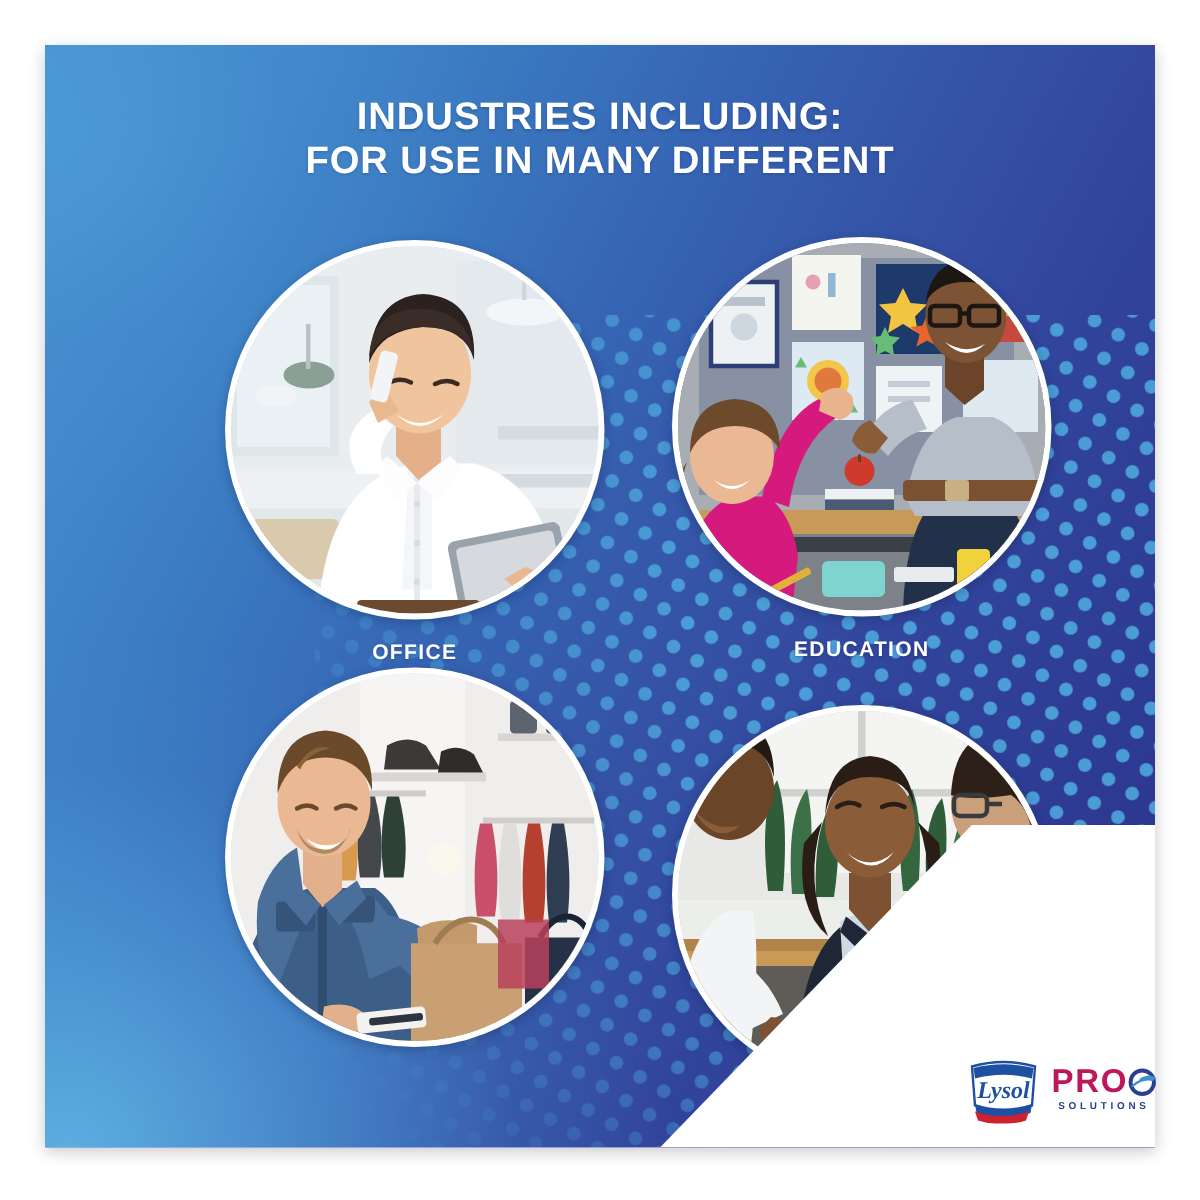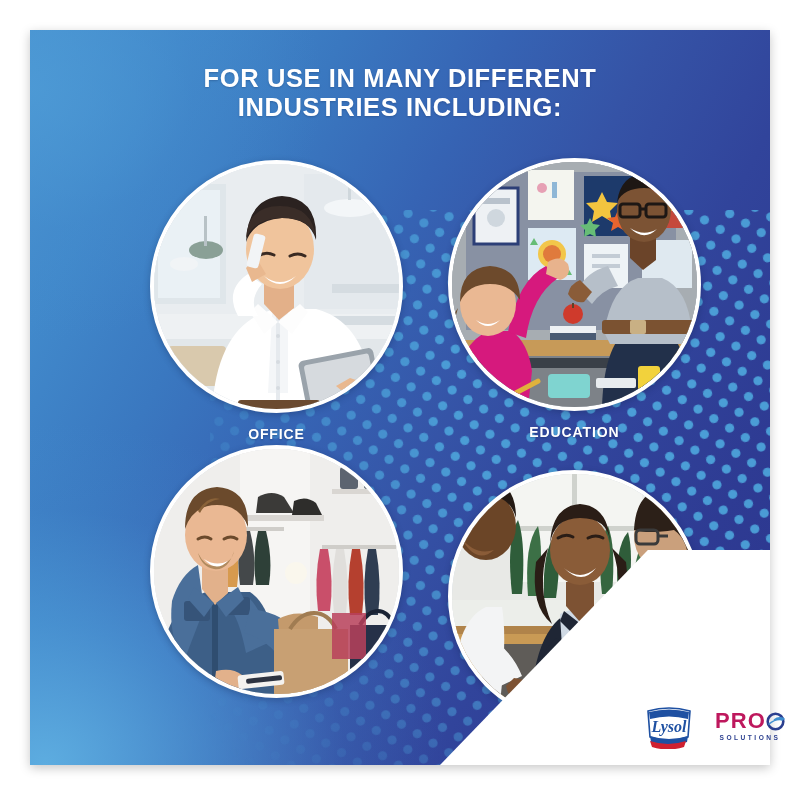--- a/index.html
+++ b/index.html
@@ -107,21 +107,21 @@
     width:330px; height:215px;
     background:#ffffff;
     clip-path:polygon(100% 0, 100% 100%, 0 100%, 63% 0);
   }
 
   
   .logo {
     position:absolute; z-index:9;
     left:645px; top:697px;
     width:118px; height:58px;
-    display:flex; align-items:center; gap:22px;
+    display:flex; align-items:center; gap:8px;
   }
   .lysol {
     position:relative;
     width:48px; height:46px;
     flex:0 0 auto;
   }
   .lysol-shape{
     position:absolute; left:0; top:0; width:48px; height:46px;
   }
   .pro-lockup {
@@ -173,22 +173,22 @@
             <circle cx="19.5" cy="19.5" r="4.6" fill="#4ea7dd"></circle>
           </pattern>
         </defs>
         <g mask="url(#dotMask)">
           <rect x="180" y="180" width="560" height="555" fill="url(#dotPat)" opacity="0.92"></rect>
         </g>
       </svg>
     </div>
 
     <div class="headline">
+      <span>INDUSTRIES INCLUDING:</span>
       <span>FOR USE IN MANY DIFFERENT</span>
-      <span>INDUSTRIES INCLUDING:</span>
     </div>
 
     <div class="circle c-office">
       <div class="ph">
         <svg width="245" height="245" viewBox="0 0 245 245">
           <rect width="245" height="245" fill="#eef1f3"></rect>
           <rect x="0" y="0" width="245" height="150" fill="#e9edf0"></rect>
           <rect x="0" y="20" width="72" height="120" fill="#dfe6ea"></rect>
           <rect x="4" y="26" width="62" height="108" fill="#eaf1f5"></rect>
           <rect x="150" y="10" width="95" height="135" fill="#e4e9ed"></rect>

